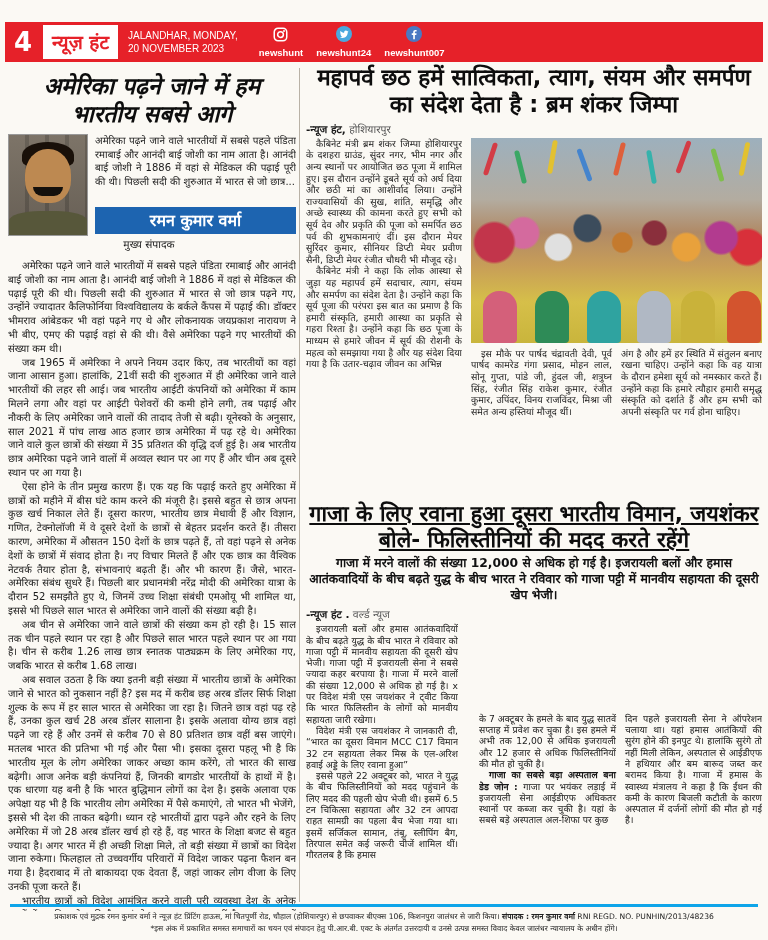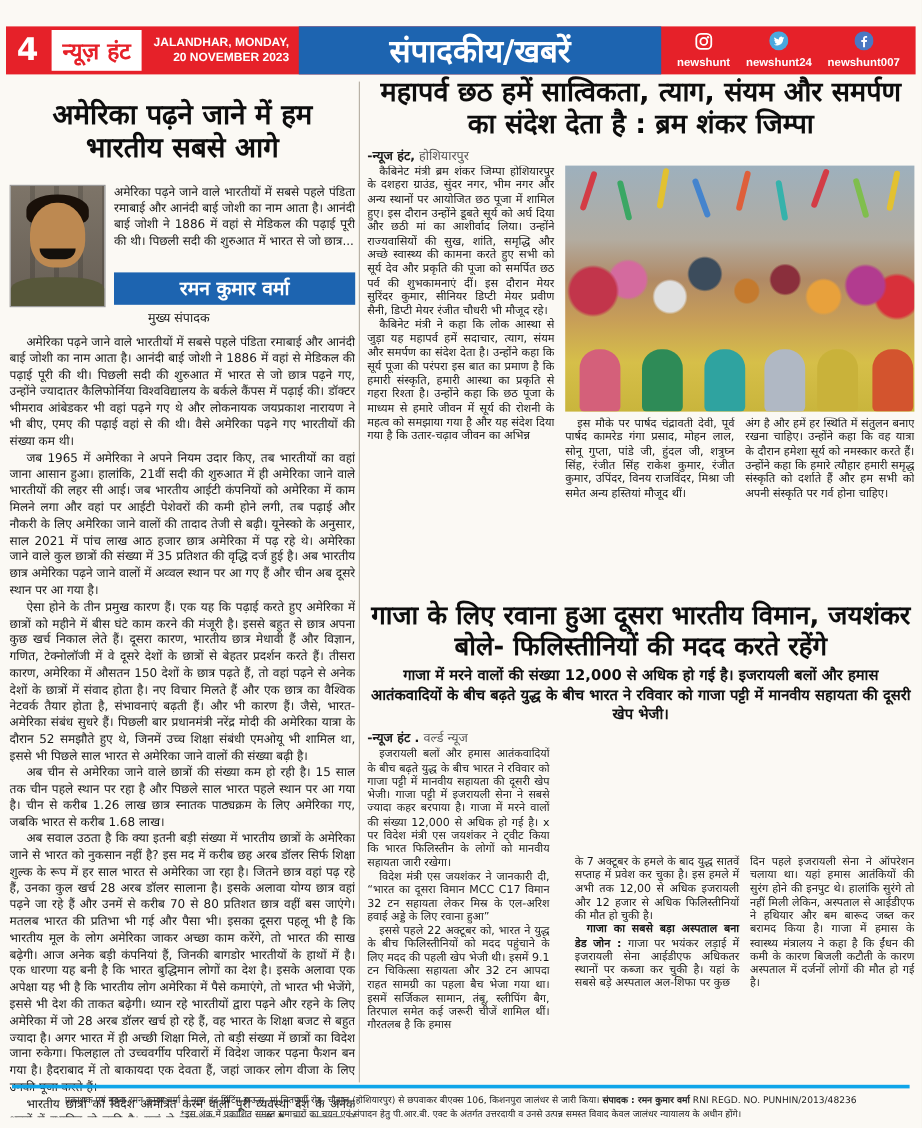--- a/index.html
+++ b/index.html
@@ -3,21 +3,21 @@
 <meta charset="utf-8">
 <style>
   html,body{margin:0;padding:0;}
   body{width:768px;height:940px;background:#f6f2ea;font-family:"DejaVu Sans",sans-serif;color:#1a1a1a;position:relative;overflow:hidden;}
   .page{position:absolute;inset:0;background:#fbf9f4;}
 
   
   .masthead{position:absolute;top:22px;left:5px;right:5px;height:40px;background:#e62129;display:flex;align-items:stretch;}
   .pagenum{width:36px;display:flex;align-items:center;justify-content:center;color:#fff;font-size:26px;font-weight:bold;}
   .logobox{background:#fff;margin:3px 2px;padding:0 9px;display:flex;align-items:center;color:#e62129;font-size:19px;font-weight:bold;white-space:nowrap;}
-  .dateline{display:flex;flex-direction:column;justify-content:center;padding:12px 8px;color:#fff;font-size:10px;font-weight:bold;line-height:1.35;font-family:"Liberation Sans",sans-serif;white-space:nowrap;text-align:right;}
+  .dateline{display:flex;flex-direction:column;justify-content:center;padding:12px 8px;color:#fff;font-size:10px;font-weight:normal;line-height:1.35;font-family:"Liberation Sans",sans-serif;white-space:nowrap;}
   .sectionbox{flex:1;background:#1d64b0;display:flex;align-items:center;justify-content:center;color:#fff;font-size:26px;font-weight:bold;}
   .socials{width:212px;display:flex;align-items:center;justify-content:space-evenly;}
   .social{display:flex;flex-direction:column;align-items:center;gap:1px;}
   .social .handle{color:#fff;font-size:9.5px;font-weight:bold;font-family:"Liberation Sans",sans-serif;}
 
   
   .vdivider{position:absolute;top:68px;bottom:38px;left:299px;width:1px;background:#b9b2a6;}
 
   
   .left-col{position:absolute;left:8px;top:66px;width:288px;}
@@ -74,21 +74,21 @@
       radial-gradient(circle at 95% 55%, #d8303a 0 6%, transparent 7%);}
   .sari{position:absolute;bottom:0;width:34px;height:52px;border-radius:16px 16px 4px 4px;}
   .s1{left:4%;background:#d4607a;}
   .s2{left:22%;background:#2e8b57;}
   .s3{left:40%;background:#2fa3a0;}
   .s4{left:57%;background:#b0b8c4;}
   .s5{left:72%;background:#c9b23a;}
   .s6{left:88%;background:#d3542e;}
 
   
-  .gaza-headline{font-size:21.5px;font-weight:bold;text-align:center;line-height:1.22;margin-top:7px;color:#0d0d0d;}
+  .gaza-headline{font-size:21.5px;font-weight:bold;text-align:center;line-height:1.22;margin-top:7px;color:#0d0d0d;text-decoration:underline;}
   .gaza-subhead{font-size:12.3px;font-weight:bold;text-align:center;line-height:1.3;margin-top:3px;color:#111;}
   .gaza-body{display:flex;gap:21px;margin-top:2px;}
   .gaza-col1{width:152px;flex:none;height:296px;overflow:hidden;font-size:9.2px;line-height:11.3px;text-align:justify;}
   .gaza-col1 p{margin:0;text-indent:10px;}
   .gaza-right{flex:1;display:flex;flex-direction:row;align-items:center;}
   .gaza-subcols{display:flex;gap:9px;margin-top:5px;height:122px;overflow:hidden;font-size:9.2px;line-height:11.3px;text-align:justify;}
   .boldlead{font-weight:bold;}
 
   
   .gaza-photo{height:166px;position:relative;overflow:hidden;background:linear-gradient(180deg,#d6d1cb 0%,#c6c0b8 52%,#a89b86 62%,#948770 76%,#8d8166 100%);}
@@ -122,21 +122,20 @@
 
 <div class="page">
 
   <header class="masthead">
     <div class="pagenum">4</div>
     <div class="logobox">न्यूज़ हंट</div>
     <div class="dateline">
       <span>JALANDHAR, MONDAY,</span>
       <span>20 NOVEMBER 2023</span>
     </div>
-    <div class="sectionbox">संपादकीय/खबरें</div>
     <div class="socials">
       <div class="social">
         <span>
           <svg width="15" height="15" viewBox="0 0 24 24">
               <rect x="2" y="2" width="20" height="20" rx="6" fill="none" stroke="#fff" stroke-width="2.4"></rect>
               <circle cx="12" cy="12" r="4.6" fill="none" stroke="#fff" stroke-width="2.4"></circle>
               <circle cx="17.6" cy="6.4" r="1.6" fill="#fff"></circle>
             </svg>
         </span>
         <span class="handle">newshunt</span>
@@ -158,21 +157,21 @@
             </svg>
         </span>
         <span class="handle">newshunt007</span>
       </div>
     </div>
   </header>
 
   <div class="vdivider"></div>
 
   <section class="left-col">
-    <h1 class="ed-headline" style="margin:16px;">अमेरिका पढ़ने जाने में हम भारतीय सबसे आगे</h1>
+    <h1 class="ed-headline" style="margin:6px;font-style:italic;">अमेरिका पढ़ने जाने में हम भारतीय सबसे आगे</h1>
     <div class="lede-row">
       <div class="portrait">
         <div class="stripes"></div>
         <div class="hair"></div>
         <div class="face"></div>
         <div class="mustache"></div>
         <div class="torso"></div>
       </div>
       <div class="lede-right">
         <div class="lede-text">अमेरिका पढ़ने जाने वाले भारतीयों में सबसे पहले पंडिता रमाबाई और आनंदी बाई जोशी का नाम आता है। आनंदी बाई जोशी ने 1886 में वहां से मेडिकल की पढ़ाई पूरी की थी। पिछली सदी की शुरुआत में भारत से जो छात्र...</div>
@@ -236,21 +235,21 @@
     <article>
       <h1 class="gaza-headline" style="margin-bottom:0;">गाजा के लिए रवाना हुआ दूसरा भारतीय विमान, जयशंकर बोले- फिलिस्तीनियों की मदद करते रहेंगे</h1>
       <div class="gaza-subhead">गाजा में मरने वालों की संख्या 12,000 से अधिक हो गई है। इजरायली बलों और हमास आतंकवादियों के बीच बढ़ते युद्ध के बीच भारत ने रविवार को गाजा पट्टी में मानवीय सहायता की दूसरी खेप भेजी।</div>
       <div class="byline">
         <span class="src">-न्यूज हंट .</span><span class="place"> वर्ल्ड न्यूज</span>
       </div>
       <div class="gaza-body">
         <div class="gaza-col1">
           <p>इजरायली बलों और हमास आतंकवादियों के बीच बढ़ते युद्ध के बीच भारत ने रविवार को गाजा पट्टी में मानवीय सहायता की दूसरी खेप भेजी। गाजा पट्टी में इजरायली सेना ने सबसे ज्यादा कहर बरपाया है। गाजा में मरने वालों की संख्या 12,000 से अधिक हो गई है। x पर विदेश मंत्री एस जयशंकर ने ट्वीट किया कि भारत फिलिस्तीन के लोगों को मानवीय सहायता जारी रखेगा।</p>
           <p>विदेश मंत्री एस जयशंकर ने जानकारी दी, “भारत का दूसरा विमान MCC C17 विमान 32 टन सहायता लेकर मिस्र के एल-अरिश हवाई अड्डे के लिए रवाना हुआ”</p>
-          <p>इससे पहले 22 अक्टूबर को, भारत ने युद्ध के बीच फिलिस्तीनियों को मदद पहुंचाने के लिए मदद की पहली खेप भेजी थी। इसमें 9.1 टन चिकित्सा सहायता और 32 टन आपदा राहत सामग्री का पहला बैच भेजा गया था। इसमें सर्जिकल सामान, तंबू, स्लीपिंग बैग, तिरपाल समेत कई जरूरी चीजें शामिल थीं। गौरतलब है कि हमास</p>
+          <p>इससे पहले 22 अक्टूबर को, भारत ने युद्ध के बीच फिलिस्तीनियों को मदद पहुंचाने के लिए मदद की पहली खेप भेजी थी। इसमें 6.5 टन चिकित्सा सहायता और 32 टन आपदा राहत सामग्री का पहला बैच भेजा गया था। इसमें सर्जिकल सामान, तंबू, स्लीपिंग बैग, तिरपाल समेत कई जरूरी चीजें शामिल थीं। गौरतलब है कि हमास</p>
         </div>
         <div class="gaza-right">
           <div class="gaza-photo">
             <div class="stab"></div>
             <div class="tailfin"></div>
             <div class="wing"></div>
             <div class="engine e1"></div>
             <div class="engine e2"></div>
             <div class="fuselage"></div>
             <div class="ramp"></div>

